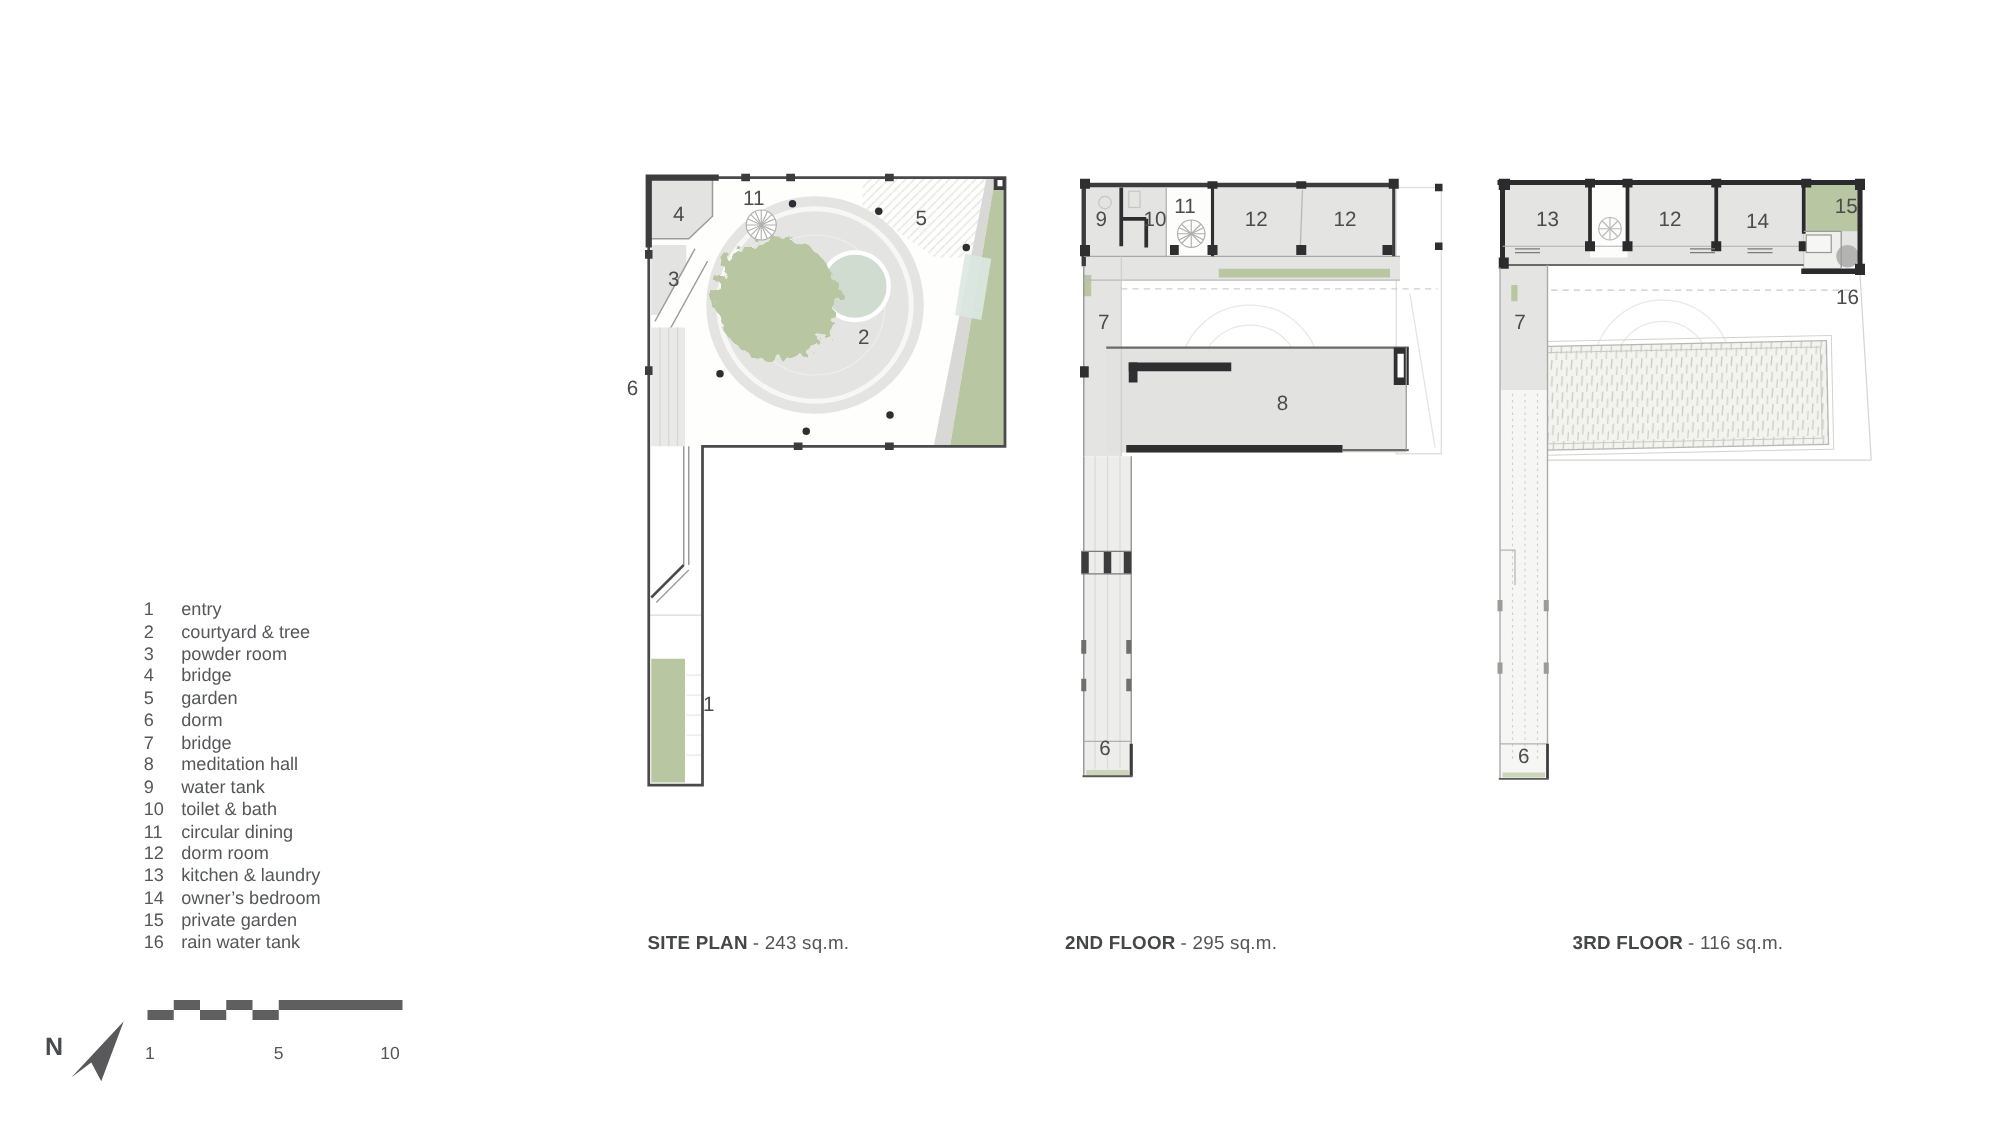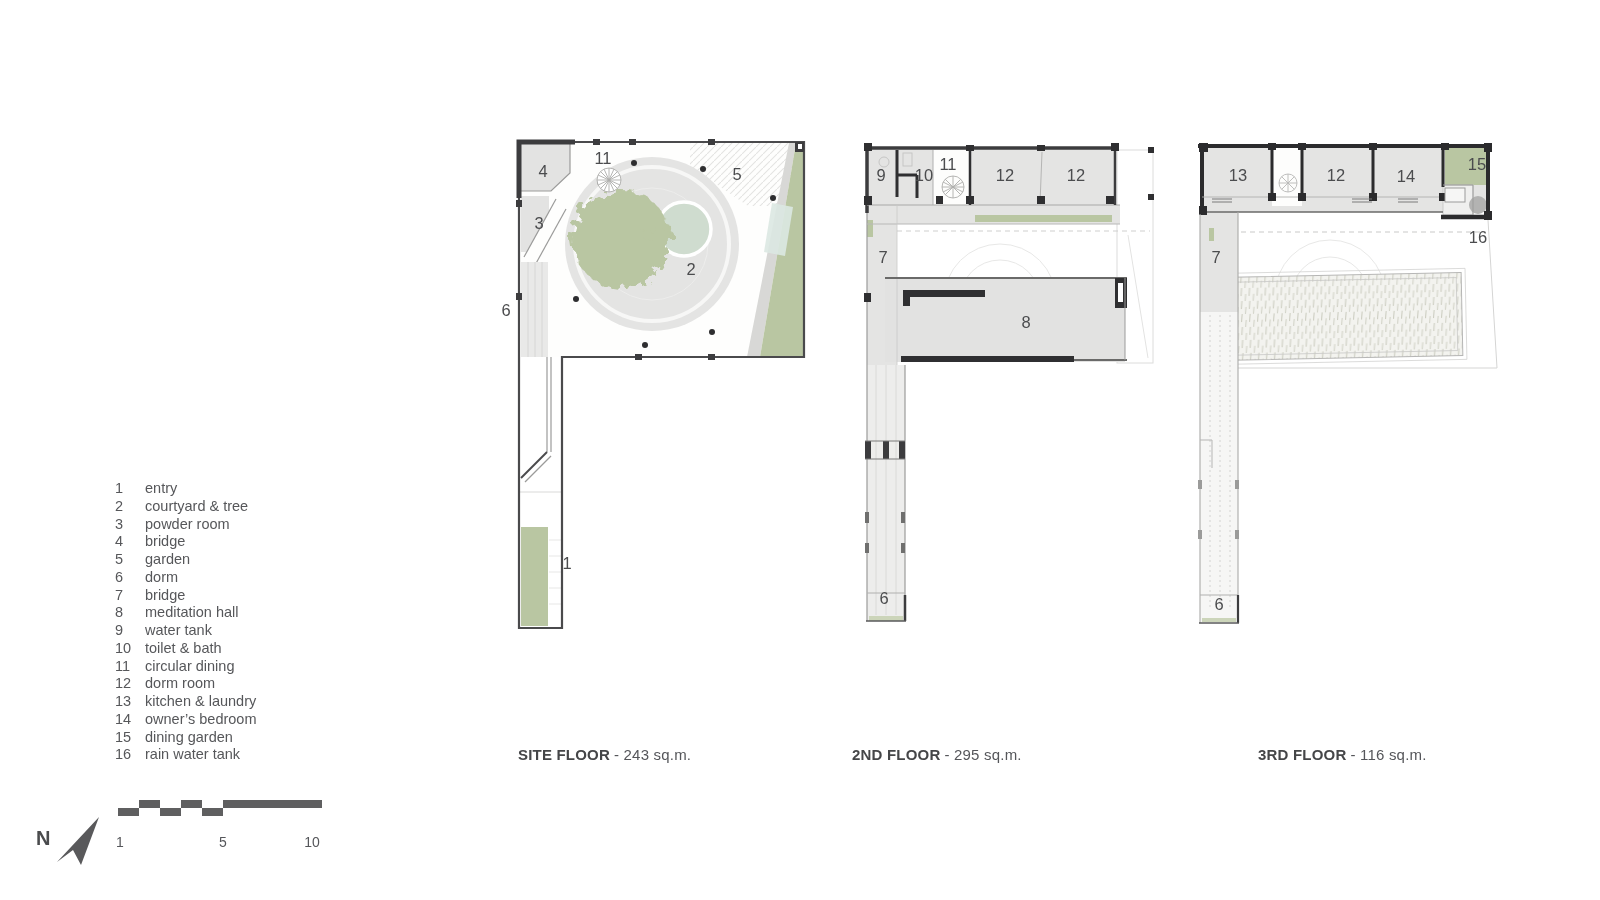--- a/index.html
+++ b/index.html
@@ -31,21 +31,21 @@
     <div class="lrow"><span class="lnum">5</span><span>garden</span></div>
     <div class="lrow"><span class="lnum">6</span><span>dorm</span></div>
     <div class="lrow"><span class="lnum">7</span><span>bridge</span></div>
     <div class="lrow"><span class="lnum">8</span><span>meditation hall</span></div>
     <div class="lrow"><span class="lnum">9</span><span>water tank</span></div>
     <div class="lrow"><span class="lnum">10</span><span>toilet &amp; bath</span></div>
     <div class="lrow"><span class="lnum">11</span><span>circular dining</span></div>
     <div class="lrow"><span class="lnum">12</span><span>dorm room</span></div>
     <div class="lrow"><span class="lnum">13</span><span>kitchen &amp; laundry</span></div>
     <div class="lrow"><span class="lnum">14</span><span>owner’s bedroom</span></div>
-    <div class="lrow"><span class="lnum">15</span><span>dining garden</span></div>
+    <div class="lrow"><span class="lnum">15</span><span>private garden</span></div>
     <div class="lrow"><span class="lnum">16</span><span>rain water tank</span></div>
   </div>
 
   <svg class="plan" style="left:495px;top:130px;width:330px;height:510px" viewBox="495 130 330 510">
     <defs>
       <filter id="treeFuzz" x="-40%" y="-40%" width="180%" height="180%">
         <feTurbulence type="fractalNoise" baseFrequency="0.12" numOctaves="2" seed="11" result="n"></feTurbulence>
         <feDisplacementMap in="SourceGraphic" in2="n" scale="18"></feDisplacementMap>
       </filter>
       <pattern id="hatchA" width="7" height="7" patternUnits="userSpaceOnUse">
@@ -378,21 +378,21 @@
     <text x="1238" y="181">13</text>
     <text x="1336" y="181">12</text>
     <text x="1406" y="182">14</text>
     <text x="1477" y="170">15</text>
     <text x="1478" y="243">16</text>
     <text x="1216" y="263">7</text>
     <text x="1219" y="610">6</text>
   </svg>
 
   <div class="plan-title" style="left:518px">
-    <b>SITE FLOOR</b><span>- 243 sq.m.</span>
+    <b>SITE PLAN</b><span>- 243 sq.m.</span>
   </div>
   <div class="plan-title" style="left:852px">
     <b>2ND FLOOR</b><span>- 295 sq.m.</span>
   </div>
   <div class="plan-title" style="left:1258px">
     <b>3RD FLOOR</b><span>- 116 sq.m.</span>
   </div>
 
   <span class="nlabel">N</span>
   <svg class="plan" style="left:30px;top:795px;width:90px;height:75px" viewBox="30 795 90 75">

